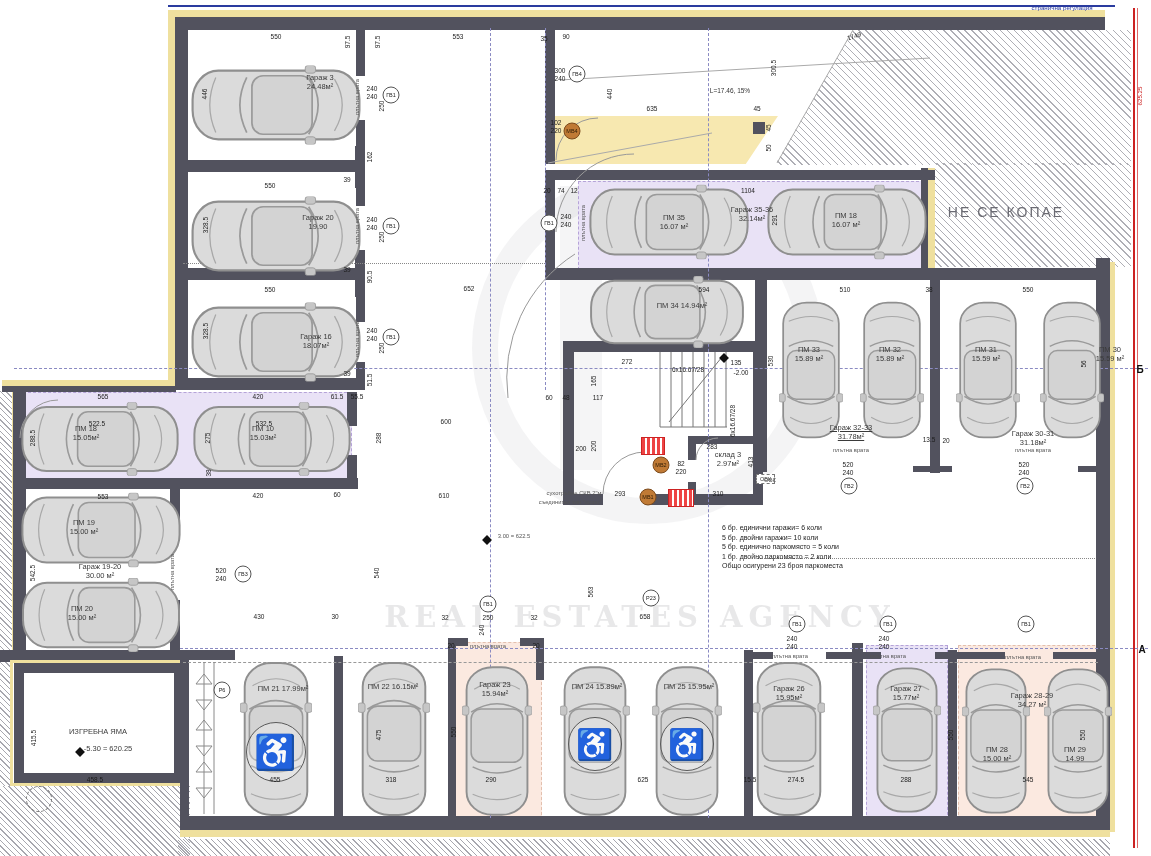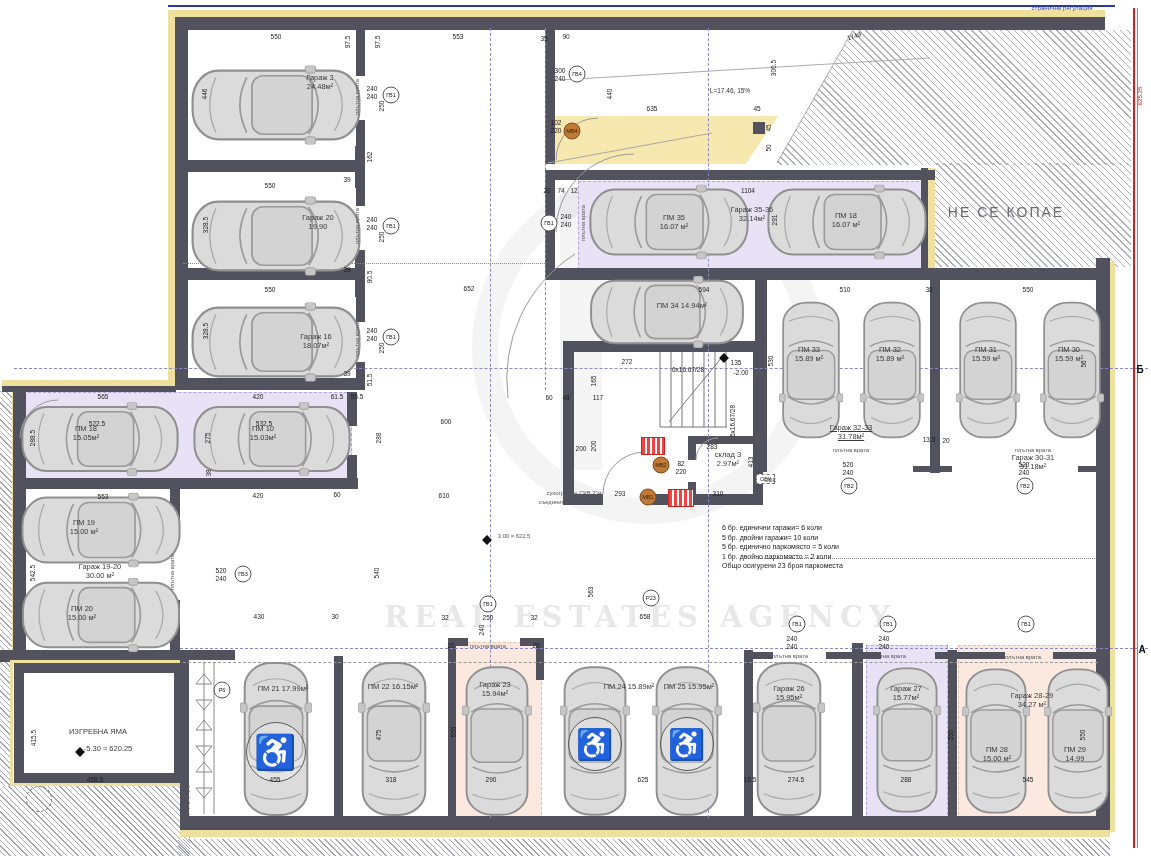--- a/index.html
+++ b/index.html
@@ -406,39 +406,39 @@
         <div>15.89 м²</div>
       </div>
       <div class="space" style="left: 851px; top: 432px; text-decoration: underline;">
         <div>Гараж 32-33</div>
         <div>31.78м²</div>
       </div>
       <div class="space" style="left: 986px; top: 354px;">
         <div>ПМ 31</div>
         <div>15.59 м²</div>
       </div>
-      <div class="space" style="left: 1069px; top: 354px; text-align: center;">
+      <div class="space" style="left: 1110px; top: 354px; text-align: center;">
         <div>ПМ 30</div>
         <div>15.59 м²</div>
       </div>
-      <div class="space" style="left: 1033px; top: 438px; margin-top: 24px;">
+      <div class="space" style="left: 1033px; top: 438px;">
         <div>Гараж 30-31</div>
         <div>31.18м²</div>
       </div>
       <div class="space" style="left: 283px; top: 688px;">
         <div>ПМ 21  17.99м²</div>
       </div>
       <div class="space" style="left: 393px; top: 686px;">
         <div>ПМ 22  16.15м²</div>
       </div>
       <div class="space" style="left: 495px; top: 689px;">
         <div>Гараж 23</div>
         <div>15.94м²</div>
       </div>
-      <div class="space" style="left: 597px; top: 686px; margin-left: 32px;">
+      <div class="space" style="left: 597px; top: 686px;">
         <div>ПМ 24  15.89м²</div>
       </div>
       <div class="space" style="left: 689px; top: 686px;">
         <div>ПМ 25  15.95м²</div>
       </div>
       <div class="space" style="left: 789px; top: 693px;">
         <div>Гараж 26</div>
         <div>15.95м²</div>
       </div>
       <div class="space" style="left: 906px; top: 693px;">

